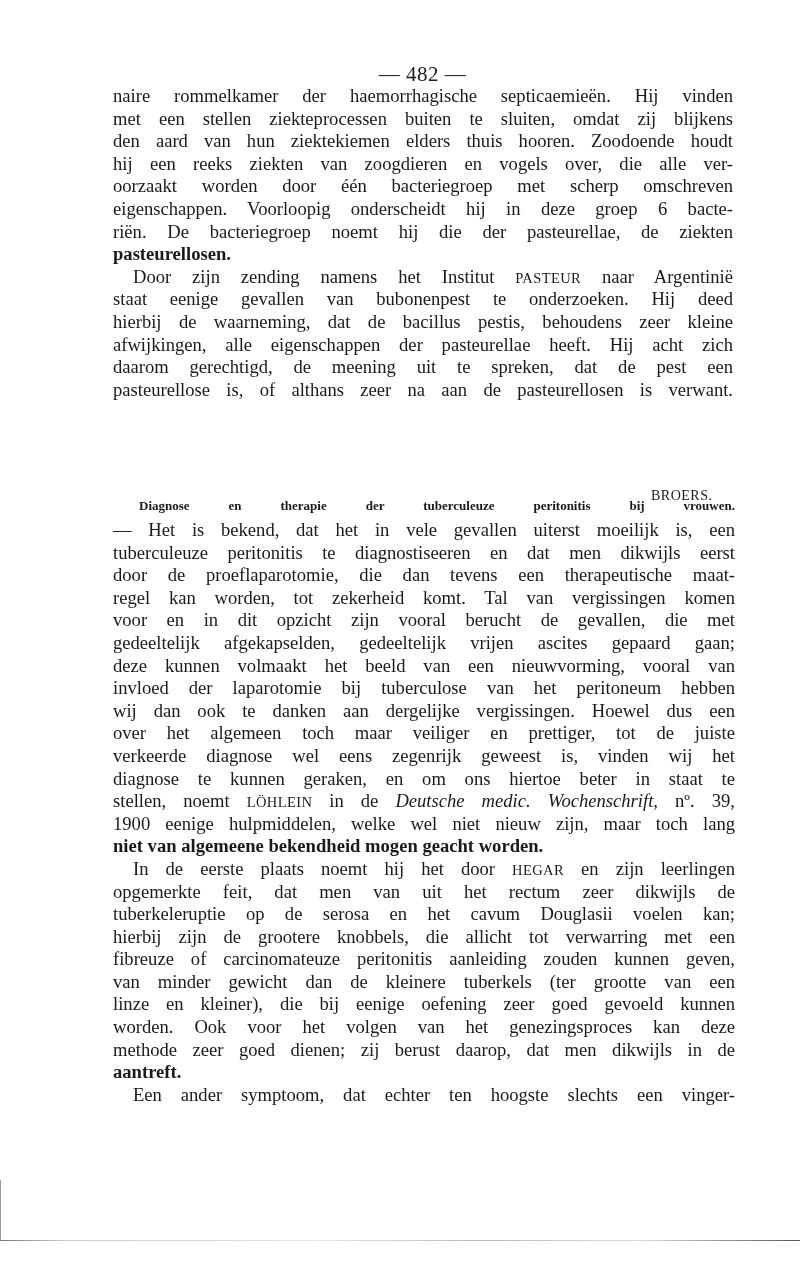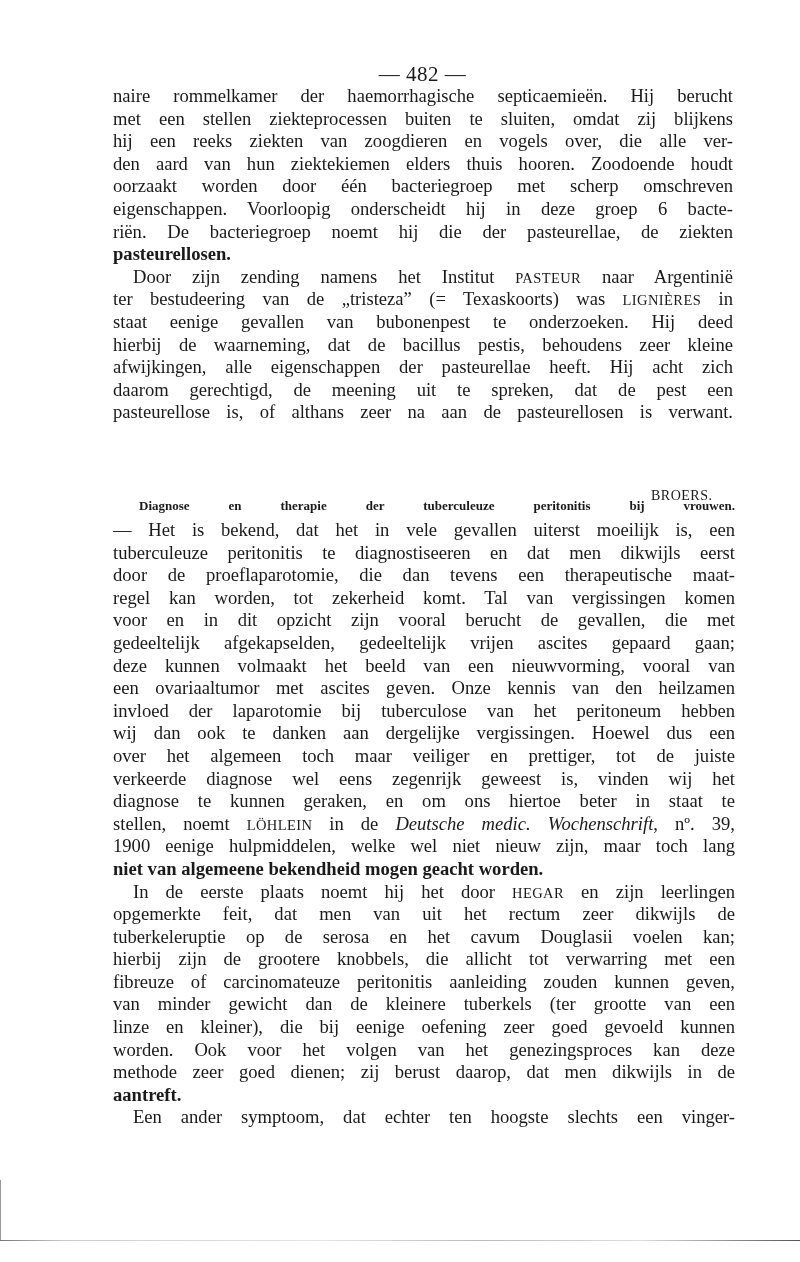--- a/index.html
+++ b/index.html
@@ -91,51 +91,49 @@
     }
   </style>
 </head>
 <body>
 
 <div class="page">
 
   <div class="page-number">— 482 —</div>
 
   <div class="column section-1">
-    <span class="line">naire rommelkamer der haemorrhagische septicaemieën. Hij berucht</span>
+    <span class="line">naire rommelkamer der haemorrhagische septicaemieën. Hij vinden</span>
     <span class="line">met een stellen ziekteprocessen buiten te sluiten, omdat zij blijkens</span>
+    <span class="line">den aard van hun ziektekiemen elders thuis hooren. Zoodoende houdt</span>
     <span class="line">hij een reeks ziekten van zoogdieren en vogels over, die alle ver-</span>
-    <span class="line">den aard van hun ziektekiemen elders thuis hooren. Zoodoende houdt</span>
     <span class="line">oorzaakt worden door één bacteriegroep met scherp omschreven</span>
     <span class="line">eigenschappen. Voorloopig onderscheidt hij in deze groep 6 bacte-</span>
     <span class="line">riën. De bacteriegroep noemt hij die der pasteurellae, de ziekten</span>
     <span class="line last">pasteurellosen.</span>
 
     <span class="line indent"><span>Door zijn zending namens het Institut </span><span class="sc-up">PASTEUR</span><span> naar Argentinië</span></span>
-    <span class="line"><span>ter bestudeering van de „tristeza” (= Texaskoorts) was </span><span class="sc-up">LIGNIÈRES</span><span> in</span></span>
     <span class="line">staat eenige gevallen van bubonenpest te onderzoeken. Hij deed</span>
     <span class="line">hierbij de waarneming, dat de bacillus pestis, behoudens zeer kleine</span>
     <span class="line">afwijkingen, alle eigenschappen der pasteurellae heeft. Hij acht zich</span>
     <span class="line">daarom gerechtigd, de meening uit te spreken, dat de pest een</span>
     <span class="line">pasteurellose is, of althans zeer na aan de pasteurellosen is verwant.</span>
   </div>
 
   <div class="signature">BROERS.</div>
 
   <div class="column section-2">
     <span class="heading">Diagnose en therapie der tuberculeuze peritonitis bij vrouwen.</span>
 
     <span class="line">— Het is bekend, dat het in vele gevallen uiterst moeilijk is, een</span>
     <span class="line">tuberculeuze peritonitis te diagnostiseeren en dat men dikwijls eerst</span>
     <span class="line">door de proeflaparotomie, die dan tevens een therapeutische maat-</span>
     <span class="line">regel kan worden, tot zekerheid komt. Tal van vergissingen komen</span>
     <span class="line">voor en in dit opzicht zijn vooral berucht de gevallen, die met</span>
     <span class="line">gedeeltelijk afgekapselden, gedeeltelijk vrijen ascites gepaard gaan;</span>
     <span class="line">deze kunnen volmaakt het beeld van een nieuwvorming, vooral van</span>
-    <span class="line">een ovariaaltumor met ascites geven. Onze kennis van den heilzamen</span>
     <span class="line">invloed der laparotomie bij tuberculose van het peritoneum hebben</span>
     <span class="line">wij dan ook te danken aan dergelijke vergissingen. Hoewel dus een</span>
     <span class="line">over het algemeen toch maar veiliger en prettiger, tot de juiste</span>
     <span class="line">verkeerde diagnose wel eens zegenrijk geweest is, vinden wij het</span>
     <span class="line">diagnose te kunnen geraken, en om ons hiertoe beter in staat te</span>
 
     <span class="line"><span>stellen, noemt </span><span class="sc-up">LÖHLEIN</span><span> in de </span><span class="it">Deutsche medic. Wochenschrift</span><span>, nº. 39,</span></span>
 
     <span class="line">1900 eenige hulpmiddelen, welke wel niet nieuw zijn, maar toch lang</span>
     <span class="line last">niet van algemeene bekendheid mogen geacht worden.</span>

